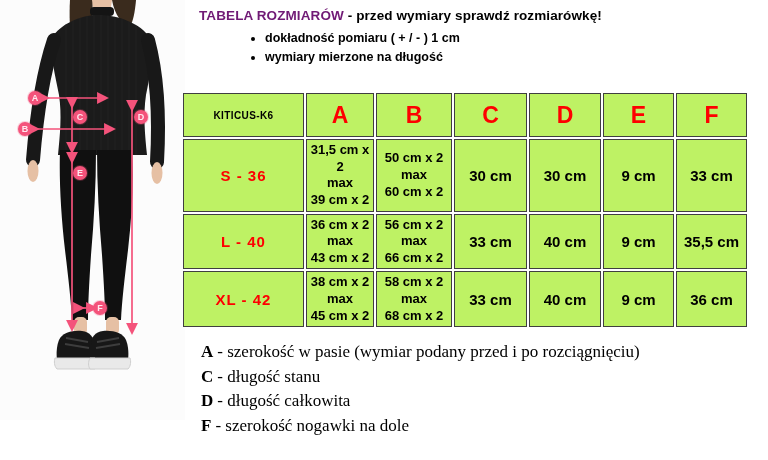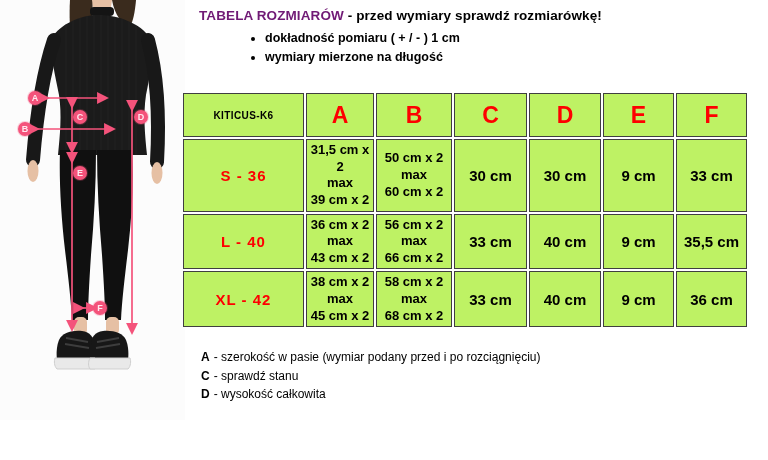--- a/index.html
+++ b/index.html
@@ -36,21 +36,21 @@
   }
   .hdr-row td{height:38px;}
   .data-row td{height:39px;}
   .model-code{font-size:10px;font-weight:bold;letter-spacing:.4px;}
   .col-letter{font-size:23px;font-weight:bold;color:#fe0000;}
   .size-label{font-size:15px;font-weight:bold;color:#fe0000;letter-spacing:1px;}
   .cell-val{font-size:15px;font-weight:bold;white-space:pre-line;line-height:1.28;}
   .cell-multi{font-size:13px;}
 
   
-  .legend{position:absolute;left:201px;top:350px;font-size:12px;}
+  .legend{position:absolute;left:201px;top:342px;font-size:17px;font-family:Liberation Serif, serif;}
   .legend-line{margin-bottom:4.5px;white-space:nowrap;}
   .legend-key{font-weight:bold;margin-right:4px;}
 </style>
 </head>
 <body>
 
 <div class="figure-wrap">
   <svg width="185" height="460" viewBox="0 0 185 460">
     <defs>
       <marker id="ah" markerWidth="7" markerHeight="7" refX="3.5" refY="3.5" orient="auto">
@@ -191,18 +191,21 @@
       <td class="cell-val">36 cm</td>
     </tr>
   </tbody>
 </table>
 
 <div class="legend">
   <div class="legend-line">
     <span class="legend-key">A</span><span class="legend-desc">- szerokość w pasie (wymiar podany przed i po rozciągnięciu)</span>
   </div>
   <div class="legend-line">
-    <span class="legend-key">C</span><span class="legend-desc">- sprawdź stanu</span>
-  </div>
-  <div class="legend-line">
-    <span class="legend-key">D</span><span class="legend-desc">- wysokość całkowita</span>
+    <span class="legend-key">C</span><span class="legend-desc">- długość stanu</span>
+  </div>
+  <div class="legend-line">
+    <span class="legend-key">D</span><span class="legend-desc">- długość całkowita</span>
+  </div>
+  <div class="legend-line">
+    <span class="legend-key">F</span><span class="legend-desc">- szerokość nogawki na dole</span>
   </div>
 </div>
 
 </body></html>

